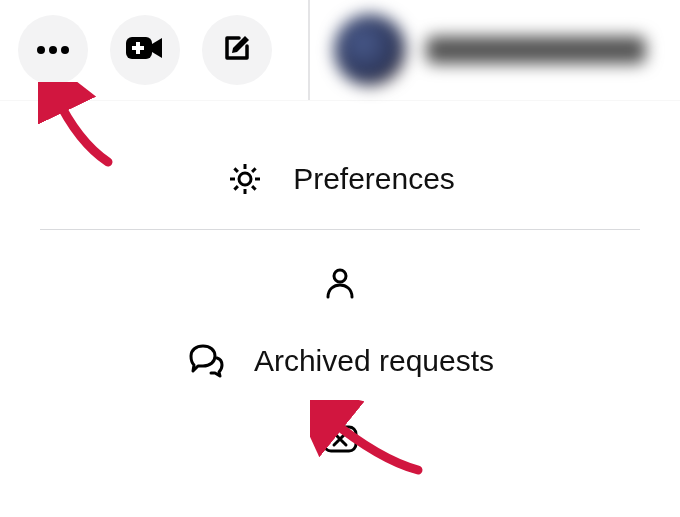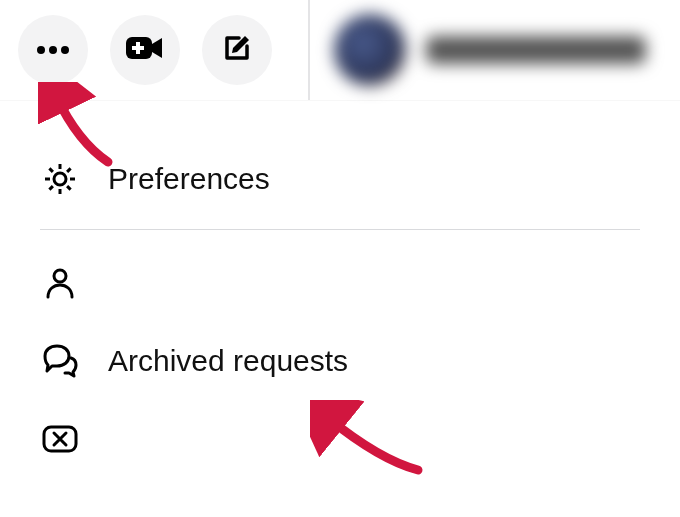--- a/index.html
+++ b/index.html
@@ -34,20 +34,21 @@
       top: 135px;
       width: 680px;
       padding: 0 40px 0 40px;
     }
     .menu-item {
       display: flex;
       align-items: center;
       gap: 28px;
       height: 78px;
       cursor: pointer;
+      justify-content: center;
     }
     .menu-item-first {
       height: 88px;
     }
     .menu-label {
       font-size: 30px;
       color: #111;
     }
     .divider {
       height: 1px;

